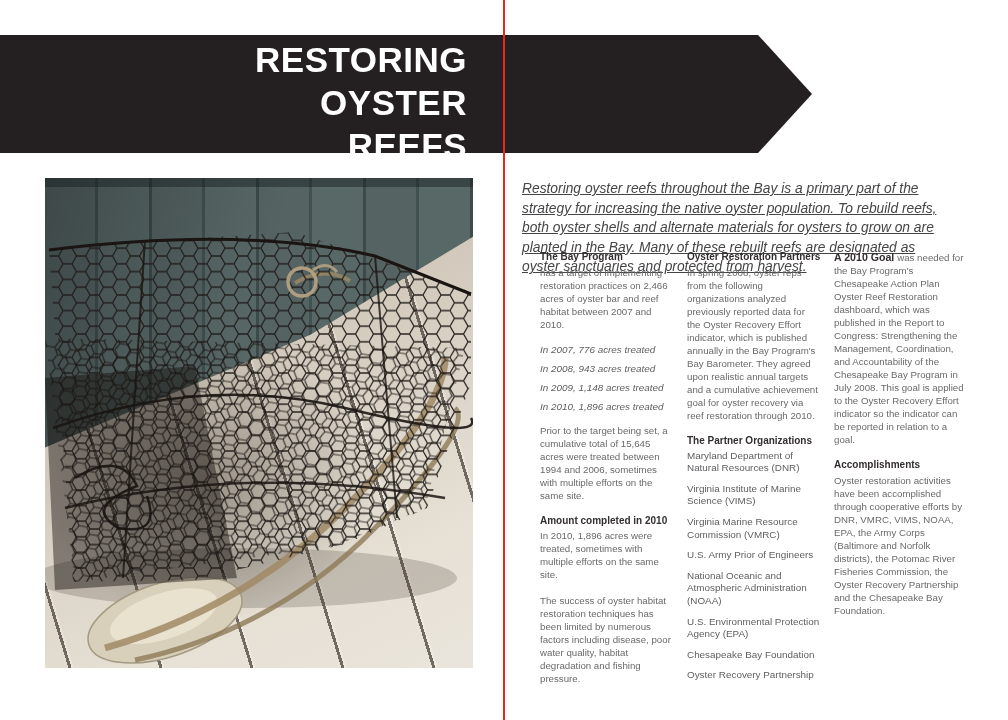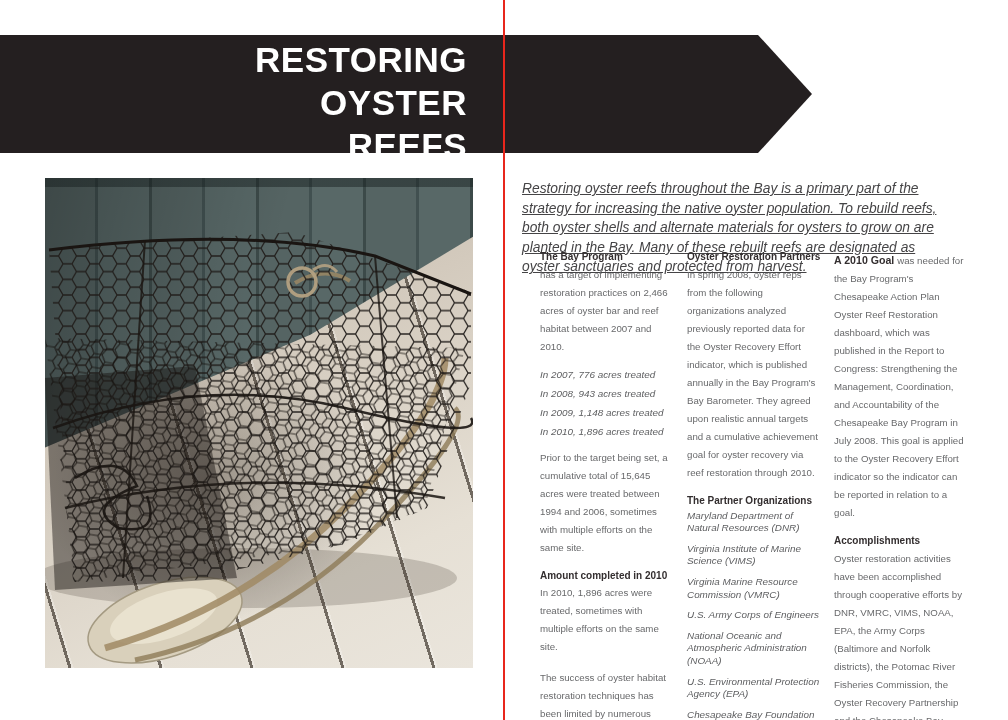--- a/index.html
+++ b/index.html
@@ -40,25 +40,25 @@
   .mesh{position:absolute;inset:0;}
   
   .intro{
     position:absolute;left:522px;top:179px;width:430px;z-index:6;
     font-style:italic;font-size:13.8px;line-height:19.6px;color:var(--intro);text-decoration:underline;
   }
   .cols{position:absolute;left:540px;top:251px;width:430px;display:flex;gap:13px;z-index:6;}
   .col{flex:0 0 134px;width:134px;}
   .block{margin-bottom:13px;}
   .bhead{font-weight:bold;color:var(--head);font-size:10px;line-height:12.8px;margin-bottom:2px;}
-  .btext{font-size:9.7px;line-height:18px;color:var(--body);}
+  .btext{font-size:9.7px;line-height:13px;color:var(--body);}
   .bhead-inline{font-weight:bold;color:var(--head);font-size:10.6px;}
   .iline{font-style:italic;font-size:9.9px;line-height:11.6px;color:#5d5e60;margin-bottom:7.5px;}
   .iline.last{margin-bottom:11px;}
-  .org{font-style:italic;font-size:9.9px;line-height:12.6px;color:#5d5e60;margin-bottom:8px;}
+  .org{font-size:9.9px;line-height:12.6px;color:#5d5e60;margin-bottom:8px;}
 </style>
 </head>
 <body>
 
 <div class="page">
 
   <div class="banner">
     <div class="banner-title">
       <div>RESTORING</div>
       <div>OYSTER</div>
@@ -134,21 +134,21 @@
       </div>
     <div class="col" id="col-1">
         <div class="block">
           <div class="bhead">Oyster Restoration Partners</div>
           <div class="btext">In spring 2008, oyster reps from the following organizations analyzed previously reported data for the Oyster Recovery Effort indicator, which is published annually in the Bay Program's Bay Barometer. They agreed upon realistic annual targets and a cumulative achievement goal for oyster recovery via reef restoration through 2010.</div>
         </div>
         <div class="block bhead">The Partner Organizations</div>
         <div class="org">Maryland Department of Natural Resources (DNR)</div>
         <div class="org">Virginia Institute of Marine Science (VIMS)</div>
         <div class="org">Virginia Marine Resource Commission (VMRC)</div>
-        <div class="org">U.S. Army Corps of Engineers</div>
+        <div class="org">U.S. Army Prior of Engineers</div>
         <div class="org">National Oceanic and Atmospheric Administration (NOAA)</div>
         <div class="org">U.S. Environmental Protection Agency (EPA)</div>
         <div class="org">Chesapeake Bay Foundation</div>
         <div class="org">Oyster Recovery Partnership</div>
       </div>
     <div class="col" id="col-2">
         <div class="block btext"><strong class="bhead-inline">A 2010 Goal </strong>was needed for the Bay Program's Chesapeake Action Plan Oyster Reef Restoration dashboard, which was published in the Report to Congress: Strengthening the Management, Coordination, and Accountability of the Chesapeake Bay Program in July 2008. This goal is applied to the Oyster Recovery Effort indicator so the indicator can be reported in relation to a goal.</div>
         <div class="block">
           <div class="bhead">Accomplishments</div>
           <div class="btext">Oyster restoration activities have been accomplished through cooperative efforts by DNR, VMRC, VIMS, NOAA, EPA, the Army Corps (Baltimore and Norfolk districts), the Potomac River Fisheries Commission, the Oyster Recovery Partnership and the Chesapeake Bay Foundation.</div>

